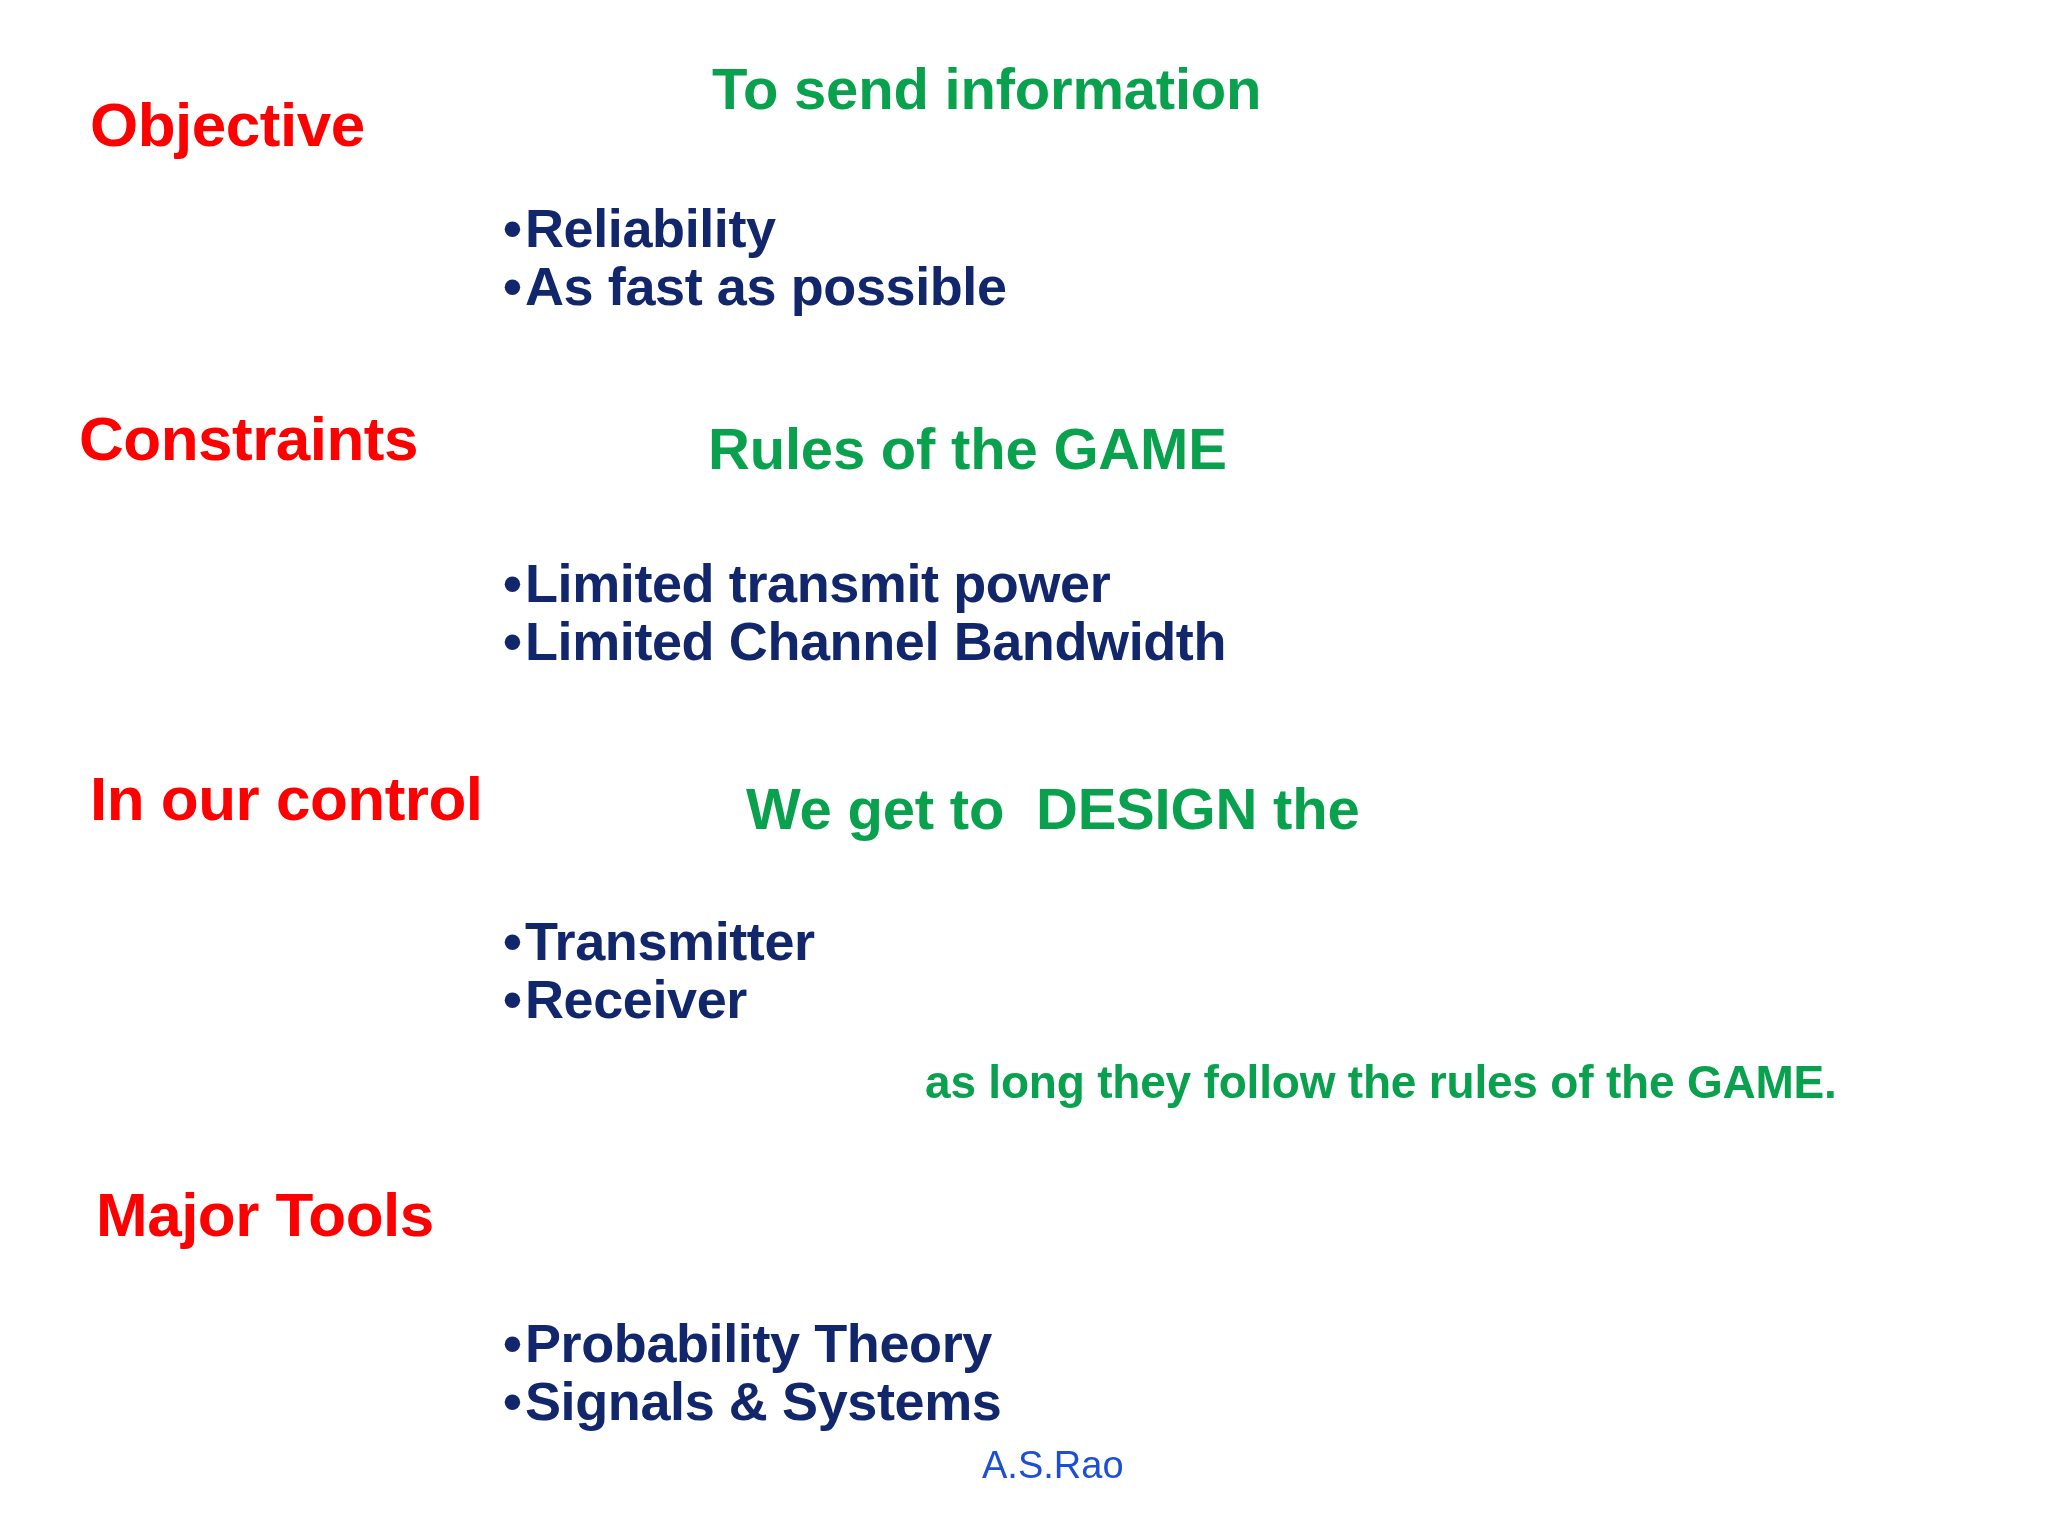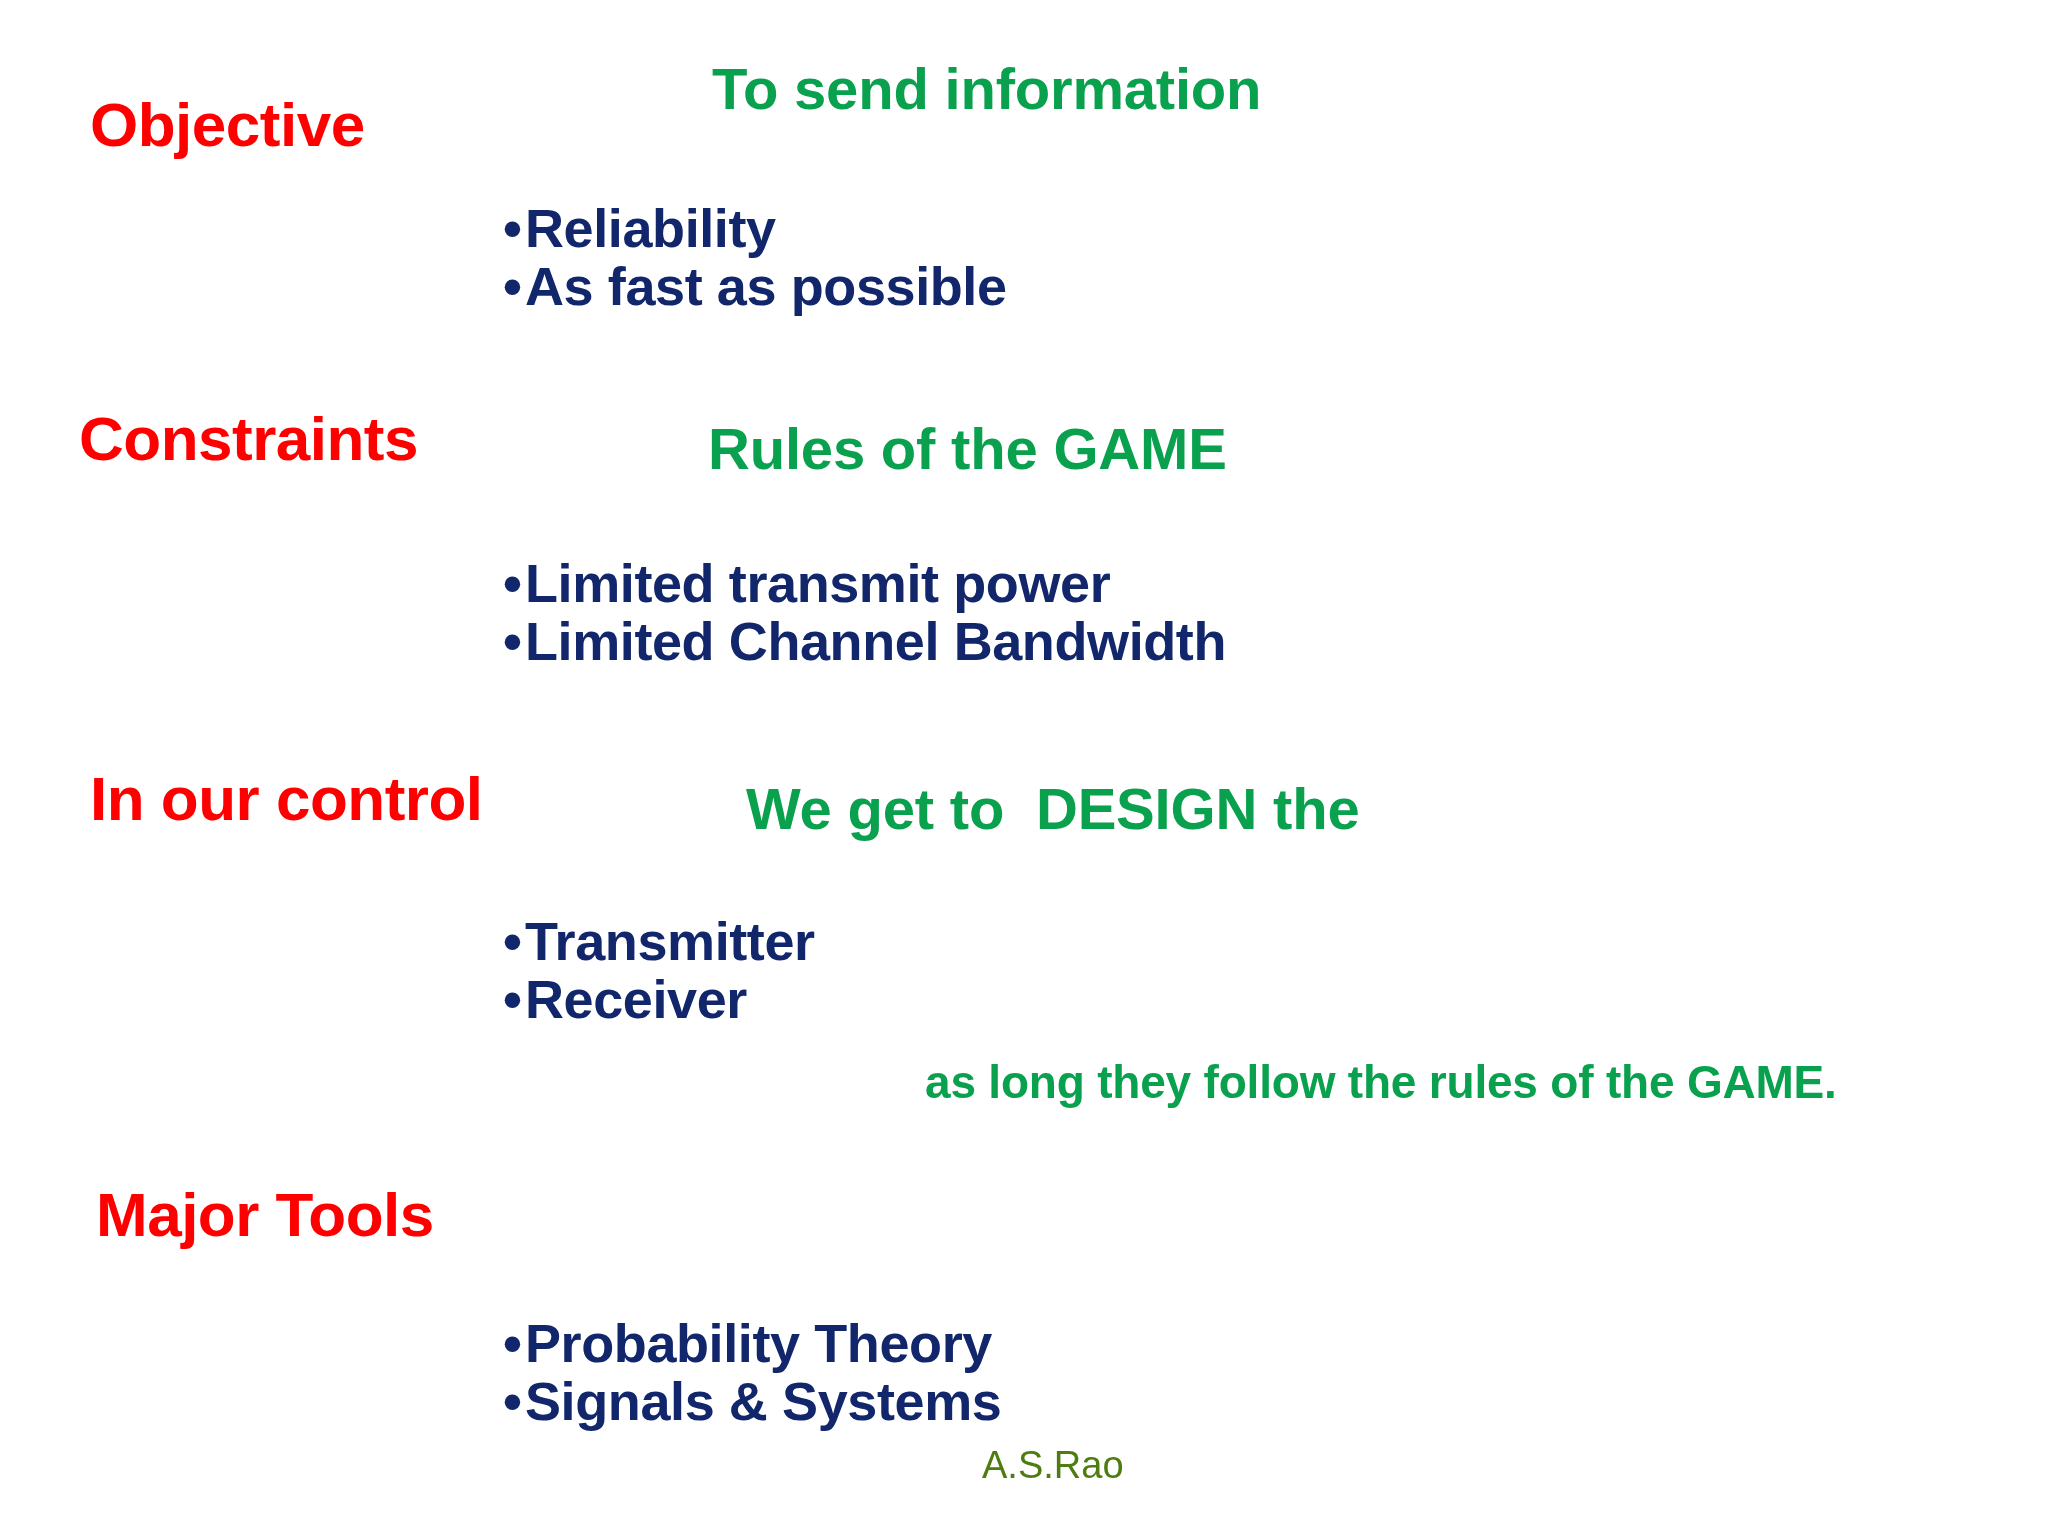--- a/index.html
+++ b/index.html
@@ -63,21 +63,21 @@
     white-space: pre;
   }
   .bullet-dot {
     display: inline-block;
     width: 22px;
   }
 
   
   .signature {
     position: absolute;
-    color: #4d7c0f;
+    color: #1d4ed8;
     font-size: 38px;
     font-weight: normal;
     letter-spacing: 0px;
     white-space: pre;
   }
 </style>
 </head>
 <body>
 
 <div class="slide">

